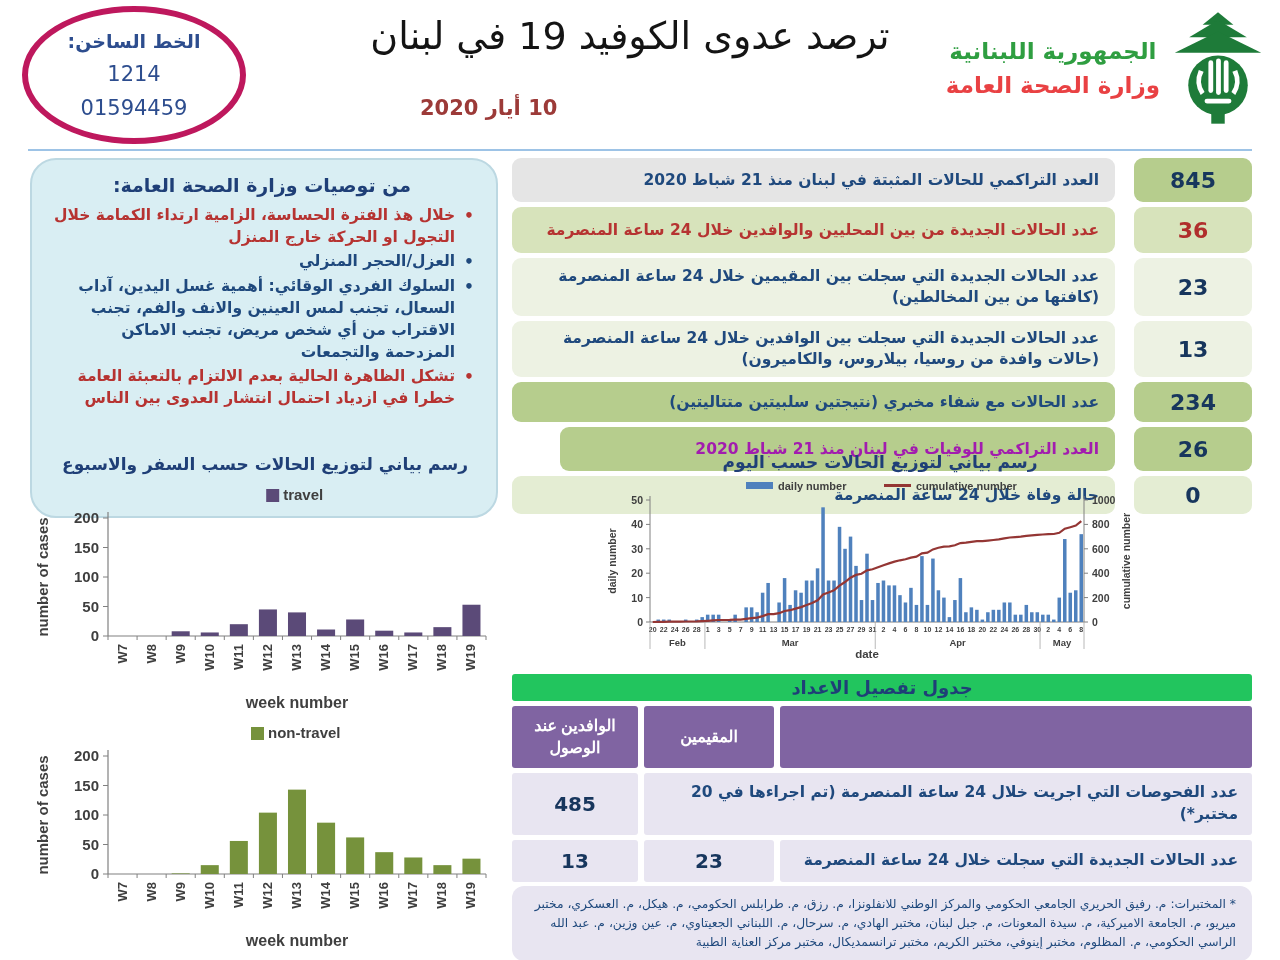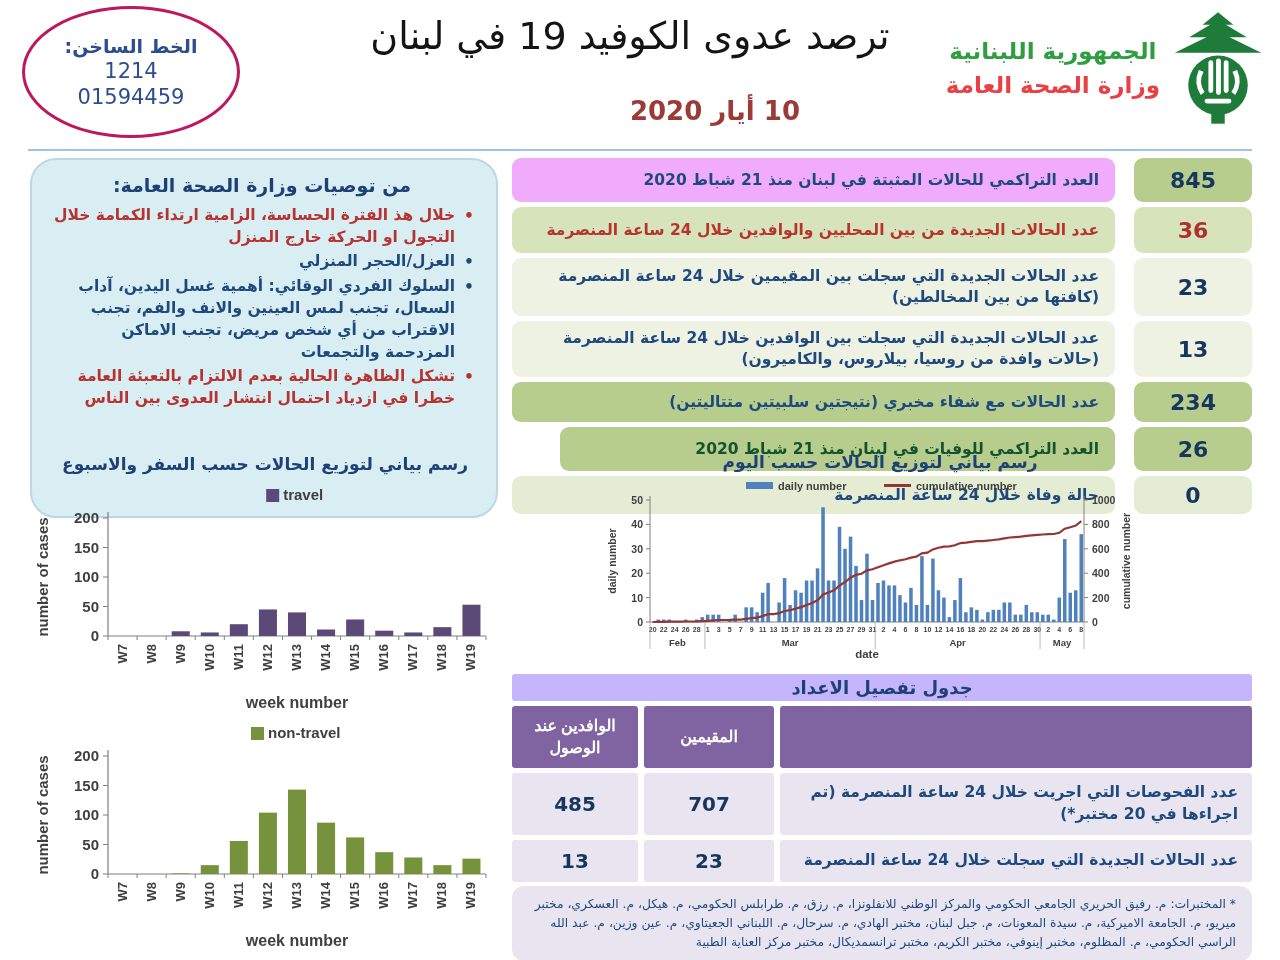--- a/index.html
+++ b/index.html
@@ -1,27 +1,27 @@
 <!DOCTYPE html>
 <html><head>
 <meta charset="utf-8">
 <style>
   html,body{margin:0;padding:0;background:#ffffff;}
   body{width:1280px;height:960px;position:relative;overflow:hidden;
        font-family:"DejaVu Sans","Liberation Sans",sans-serif;}
   .abs{position:absolute;}
 
   
-  #hotline{left:22px;top:6px;width:212px;height:126px;border:3px solid #be185d;
+  #hotline{left:22px;top:6px;width:212px;height:126px;border:6px solid #be185d;
     border-radius:50%;display:flex;flex-direction:column;align-items:center;justify-content:center;
-    color:#2d4d8e;direction:rtl;gap:2px;}
+    color:#2d4d8e;direction:rtl;gap:10px;}
   #hotline .hl-label{font-size:19px;font-weight:bold;}
   #hotline .hl-num{font-size:21px;}
   #main-title{left:290px;top:14px;width:680px;text-align:center;font-size:38px;color:#141414;direction:rtl;}
-  #report-date{left:420px;top:96px;width:380px;text-align:right;font-size:26px;font-weight:bold;
+  #report-date{left:420px;top:96px;width:380px;text-align:left;font-size:21px;font-weight:bold;
     color:#9c3a38;direction:rtl;}
   #ministry{right:14px;top:10px;display:flex;align-items:center;gap:10px;}
   #ministry .mtxt{text-align:center;direction:rtl;line-height:1.5;}
   #ministry .m1{color:#2f9e41;font-weight:bold;font-size:23px;letter-spacing:1px;}
   #ministry .m2{color:#e94143;font-weight:bold;font-size:23px;letter-spacing:1px;}
   #header-rule{left:28px;top:149px;width:1224px;height:2px;background:#9dc3e6;}
 
   
   #reco-box{left:30px;top:158px;width:468px;height:360px;background:#d9eef3;
     border:2px solid #bcd8e2;border-radius:26px;padding:10px 22px 8px 18px;box-sizing:border-box;direction:rtl;}
@@ -39,21 +39,21 @@
   .stats-label{flex:1;border-radius:9px;display:flex;align-items:center;justify-content:flex-start;
     padding:3px 16px;font-size:15.5px;font-weight:bold;line-height:1.35;text-align:right;}
 
   
   .chart-title{color:#1f3f77;font-weight:bold;font-size:17px;text-align:center;direction:rtl;}
   #weekly-title{left:30px;top:454px;width:470px;}
   #daily-title{left:620px;top:452px;width:520px;}
 
   
   #details{left:512px;top:674px;width:740px;direction:rtl;}
-  #details-title{background:#c4b5fd;color:#1f3f77;font-weight:bold;font-size:18px;
+  #details-title{background:#22c55e;color:#1f3f77;font-weight:bold;font-size:18px;
     text-align:center;padding:3px 0;border-radius:3px;}
   .det-row{display:flex;gap:6px;margin-top:5px;}
   .det-desc{flex:1;display:flex;align-items:center;padding:4px 14px;font-size:15.5px;font-weight:bold;
     color:#1f497d;line-height:1.4;text-align:right;border-radius:3px;}
   .det-cell{flex:0 0 130px;display:flex;align-items:center;justify-content:center;text-align:center;
     border-radius:3px;}
   .det-head .det-desc,.det-head .det-cell{background:#8064a2;color:#ffffff;font-weight:bold;font-size:16px;line-height:1.35;}
   .det-head{height:62px;font-family:Liberation Serif, serif;}
   .det-data .det-desc{background:#e8e5f1;}
   .det-data .det-cell{background:#e8e5f1;color:#17365d;font-size:20px;font-weight:bold;}
@@ -119,41 +119,41 @@
       <div class="reco-item reco-red">
         <span class="dot">•</span>
         <span>تشكل الظاهرة الحالية بعدم الالتزام بالتعبئة العامة خطرا في ازدياد احتمال انتشار العدوى بين الناس</span>
       </div>
     </div>
 </div>
 
 <div id="stats" class="abs">
     <div class="stats-row">
       <div class="stats-num" style="background: rgb(182, 205, 141); color: rgb(23, 54, 93); min-height: 38px;">845</div>
-      <div class="stats-label" style="background: #f0abfc; color: rgb(31, 73, 125); min-height: 38px;">العدد التراكمي للحالات المثبتة في لبنان منذ 21 شباط 2020</div>
+      <div class="stats-label" style="background: #e5e5e5; color: rgb(31, 73, 125); min-height: 38px;">العدد التراكمي للحالات المثبتة في لبنان منذ 21 شباط 2020</div>
     </div>
     <div class="stats-row">
       <div class="stats-num" style="background: rgb(215, 227, 187); color: rgb(176, 46, 44); min-height: 40px;">36</div>
       <div class="stats-label" style="background: rgb(215, 227, 187); color: rgb(182, 51, 49); min-height: 40px;">عدد الحالات الجديدة من بين المحليين والوافدين خلال 24 ساعة المنصرمة</div>
     </div>
     <div class="stats-row">
       <div class="stats-num" style="background: rgb(237, 242, 227); color: rgb(23, 54, 93); min-height: 52px;">23</div>
       <div class="stats-label" style="background: rgb(237, 242, 227); color: rgb(31, 73, 125); min-height: 52px;">عدد الحالات الجديدة التي سجلت بين المقيمين خلال 24 ساعة المنصرمة (كافتها من بين المخالطين)</div>
     </div>
     <div class="stats-row">
       <div class="stats-num" style="background: rgb(237, 242, 227); color: rgb(23, 54, 93); min-height: 50px;">13</div>
       <div class="stats-label" style="background: rgb(237, 242, 227); color: rgb(31, 73, 125); min-height: 50px;">عدد الحالات الجديدة التي سجلت بين الوافدين خلال 24 ساعة المنصرمة (حالات وافدة من روسيا، بيلاروس، والكاميرون)</div>
     </div>
     <div class="stats-row">
       <div class="stats-num" style="background: rgb(182, 205, 141); color: rgb(23, 54, 93); min-height: 34px;">234</div>
       <div class="stats-label" style="background: rgb(182, 205, 141); color: rgb(31, 73, 125); min-height: 34px;">عدد الحالات مع شفاء مخبري (نتيجتين سلبيتين متتاليتين)</div>
     </div>
     <div class="stats-row">
       <div class="stats-num" style="background: rgb(182, 205, 141); color: rgb(23, 54, 93); min-height: 38px;">26</div>
-      <div class="stats-label" style="background: rgb(182, 205, 141); color: #14532d; min-height: 38px; margin-left: 48px;">العدد التراكمي للوفيات في لبنان منذ 21 شباط 2020</div>
+      <div class="stats-label" style="background: rgb(182, 205, 141); color: #a21caf; min-height: 38px; margin-left: 48px;">العدد التراكمي للوفيات في لبنان منذ 21 شباط 2020</div>
     </div>
     <div class="stats-row">
       <div class="stats-num" style="background: rgb(228, 237, 211); color: rgb(23, 54, 93); min-height: 32px;">0</div>
       <div class="stats-label" style="background: rgb(228, 237, 211); color: rgb(31, 73, 125); min-height: 32px;">حالة وفاة خلال 24 ساعة المنصرمة</div>
     </div>
   </div>
 
 <div id="weekly-title" class="abs chart-title">رسم بياني لتوزيع الحالات حسب السفر والاسبوع</div>
 <svg id="chart-travel" class="abs" style="left:32px;top:484px;" width="468" height="232">
     <rect x="234.2" y="5" width="13" height="13" fill="#5b4a78"></rect>
@@ -431,21 +431,20 @@
 <div id="details" class="abs">
   <div id="details-title">جدول تفصيل الاعداد</div>
   <div class="det-row det-head">
     <div class="det-desc"></div>
     <div class="det-cell">المقيمين</div>
     <div class="det-cell" style="flex-basis:126px;">الوافدين عند الوصول</div>
   </div>
   <div id="det-rows">
       <div class="det-row det-data" style="height: 62px;">
         <div class="det-desc">عدد الفحوصات التي اجريت خلال 24 ساعة المنصرمة (تم اجراءها في 20 مختبر*)</div>
-        <div class="det-cell">707</div>
         <div class="det-cell" style="flex-basis: 126px;">485</div>
       </div>
       <div class="det-row det-data" style="height: 42px;">
         <div class="det-desc">عدد الحالات الجديدة التي سجلت خلال 24 ساعة المنصرمة</div>
         <div class="det-cell">23</div>
         <div class="det-cell" style="flex-basis: 126px;">13</div>
       </div>
     </div>
 </div>
 

